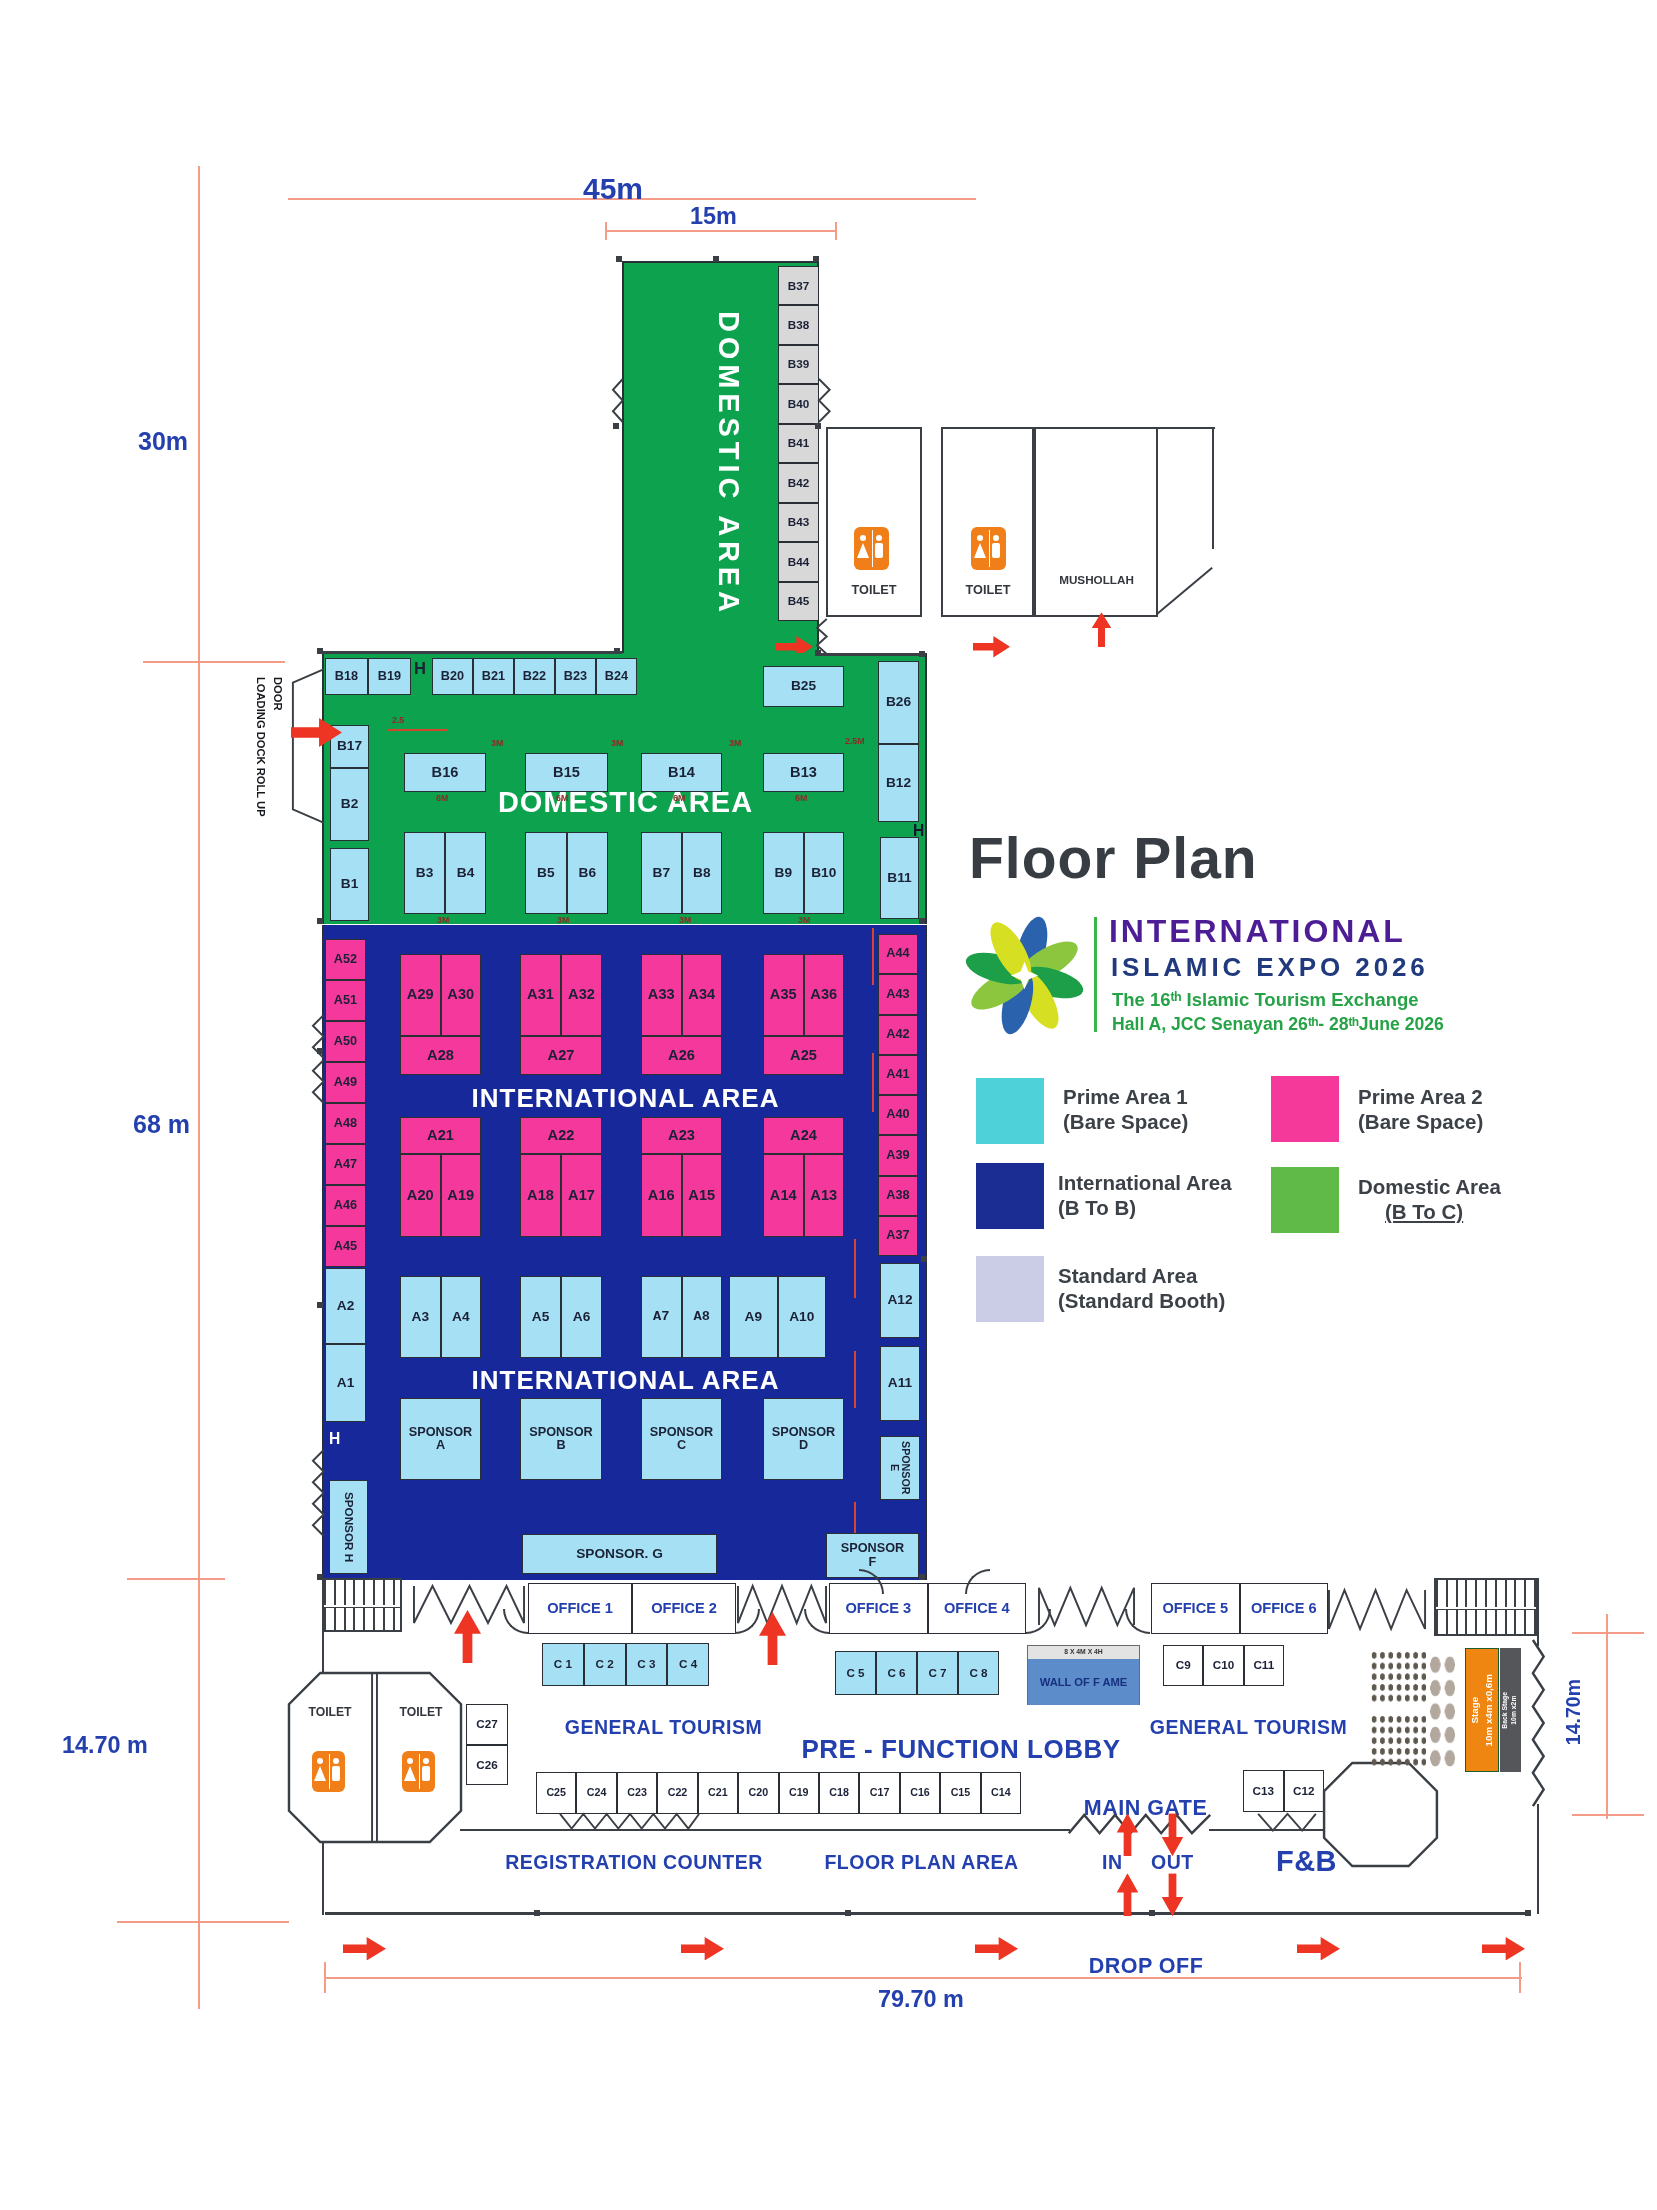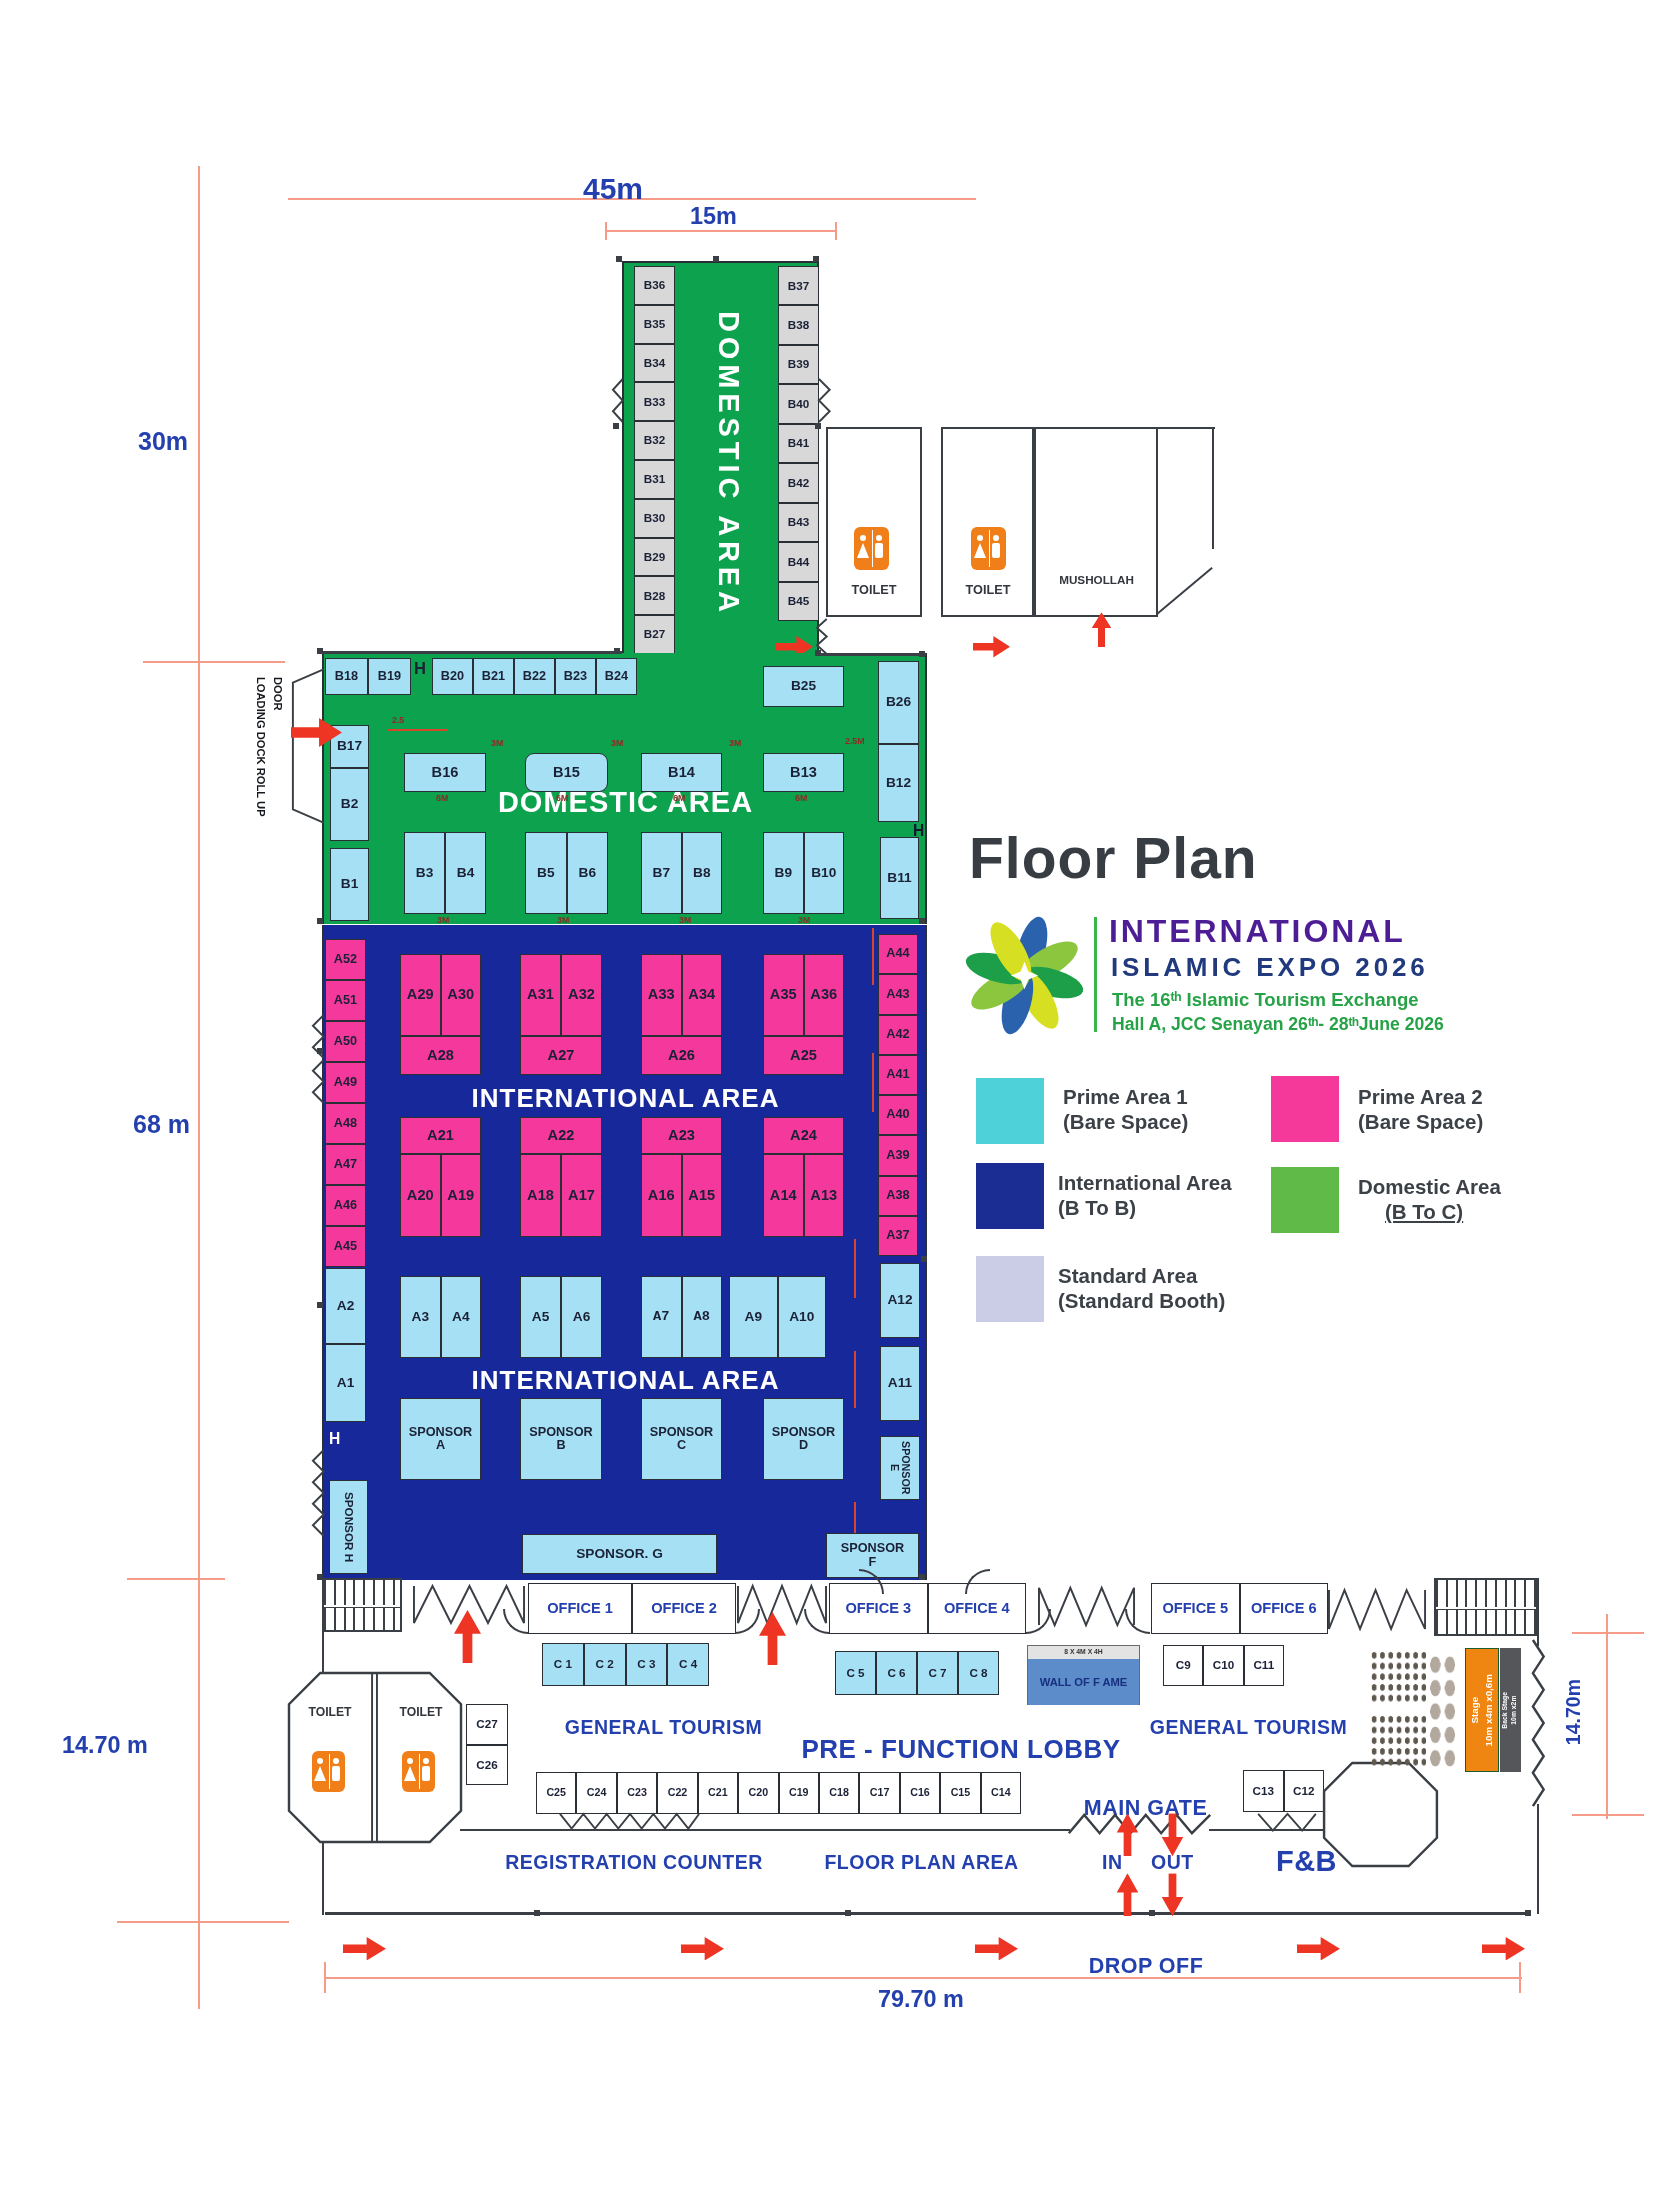--- a/index.html
+++ b/index.html
@@ -88,32 +88,20 @@
 
   <div class="dimtxt" style="left:583px;top:172px;font-size:30px;">45m</div>
   <div class="dimtxt" style="left:690px;top:203px;font-size:23.4px;">15m</div>
   <div class="dimtxt" style="left:138px;top:427px;font-size:25px;">30m</div>
   <div class="dimtxt" style="left:133px;top:1110px;font-size:25px;">68 m</div>
   <div class="dimtxt" style="left:62px;top:1732px;font-size:23.4px;">14.70 m</div>
   <div class="dimtxt vup" style="left:1562px;top:1679px;font-size:19.5px;">14.70m</div>
   <div class="dimtxt" style="left:878px;top:1986px;font-size:23.4px;">79.70 m</div>
 
   <div class="area" style="left: 622px; top: 261px; width: 197px; height: 392px; border-top: 2px solid rgb(42, 46, 53); border-right: 2px solid rgb(42, 46, 53); border-left: 2px solid rgb(42, 46, 53); border-image: initial; border-bottom: none; background: rgb(12, 162, 78);"></div>
-  <div class="vlist" style="position:absolute;left:634px;top:266px;width:41px;height:388px;font-size:12.2px;">
-      <div class="cell grey f12">B36</div>
-      <div class="cell grey f12">B35</div>
-      <div class="cell grey f12">B34</div>
-      <div class="cell grey f12">B33</div>
-      <div class="cell grey f12">B32</div>
-      <div class="cell grey f12">B31</div>
-      <div class="cell grey f12">B30</div>
-      <div class="cell grey f12">B29</div>
-      <div class="cell grey f12">B28</div>
-      <div class="cell grey f12">B27</div>
-    </div>
   <div class="vlist" style="position:absolute;left:778px;top:266px;width:41px;height:355px;font-size:12.2px;">
       <div class="cell grey f12">B37</div>
       <div class="cell grey f12">B38</div>
       <div class="cell grey f12">B39</div>
       <div class="cell grey f12">B40</div>
       <div class="cell grey f12">B41</div>
       <div class="cell grey f12">B42</div>
       <div class="cell grey f12">B43</div>
       <div class="cell grey f12">B44</div>
       <div class="cell grey f12">B45</div>
@@ -166,21 +154,21 @@
       <div class="cell cyan f13">B23</div>
       <div class="cell cyan f13">B24</div>
     </div>
   <div class="cellabs cyan f14" style="left:763px;top:666px;width:81px;height:41px;">B25</div>
   <div class="cellabs cyan f14" style="left:878px;top:661px;width:41px;height:83px;">B26</div>
   <div class="cellabs cyan f14" style="left:330px;top:725px;width:39px;height:43px;">B17</div>
   <div class="cellabs cyan f14" style="left:330px;top:768px;width:39px;height:73px;">B2</div>
   <div class="cellabs cyan f14" style="left:330px;top:848px;width:39px;height:73px;">B1</div>
 
   <div class="cellabs cyan f15" style="left:404px;top:753px;width:82px;height:39px;">B16</div>
-  <div class="cellabs cyan f15" style="left:525px;top:753px;width:83px;height:39px;border-radius:9px;">B15</div>
+  <div class="cellabs cyan f15" style="left:525px;top:753px;width:83px;height:39px;">B15</div>
   <div class="cellabs cyan f15" style="left:641px;top:753px;width:81px;height:39px;">B14</div>
   <div class="cellabs cyan f15" style="left:763px;top:753px;width:81px;height:39px;">B13</div>
   <div class="cellabs cyan f14" style="left:878px;top:744px;width:41px;height:78px;">B12</div>
 
   <div class="areatxt" style="left:411px;top:786px;width:429px;font-size:29px;">DOMESTIC AREA</div>
 
   <div class="pair" style="left:404px;top:832px;width:82px;height:82px;">
       <div class="cell cyan f14">B3</div>
       <div class="cell cyan f14">B4</div>
     </div>

